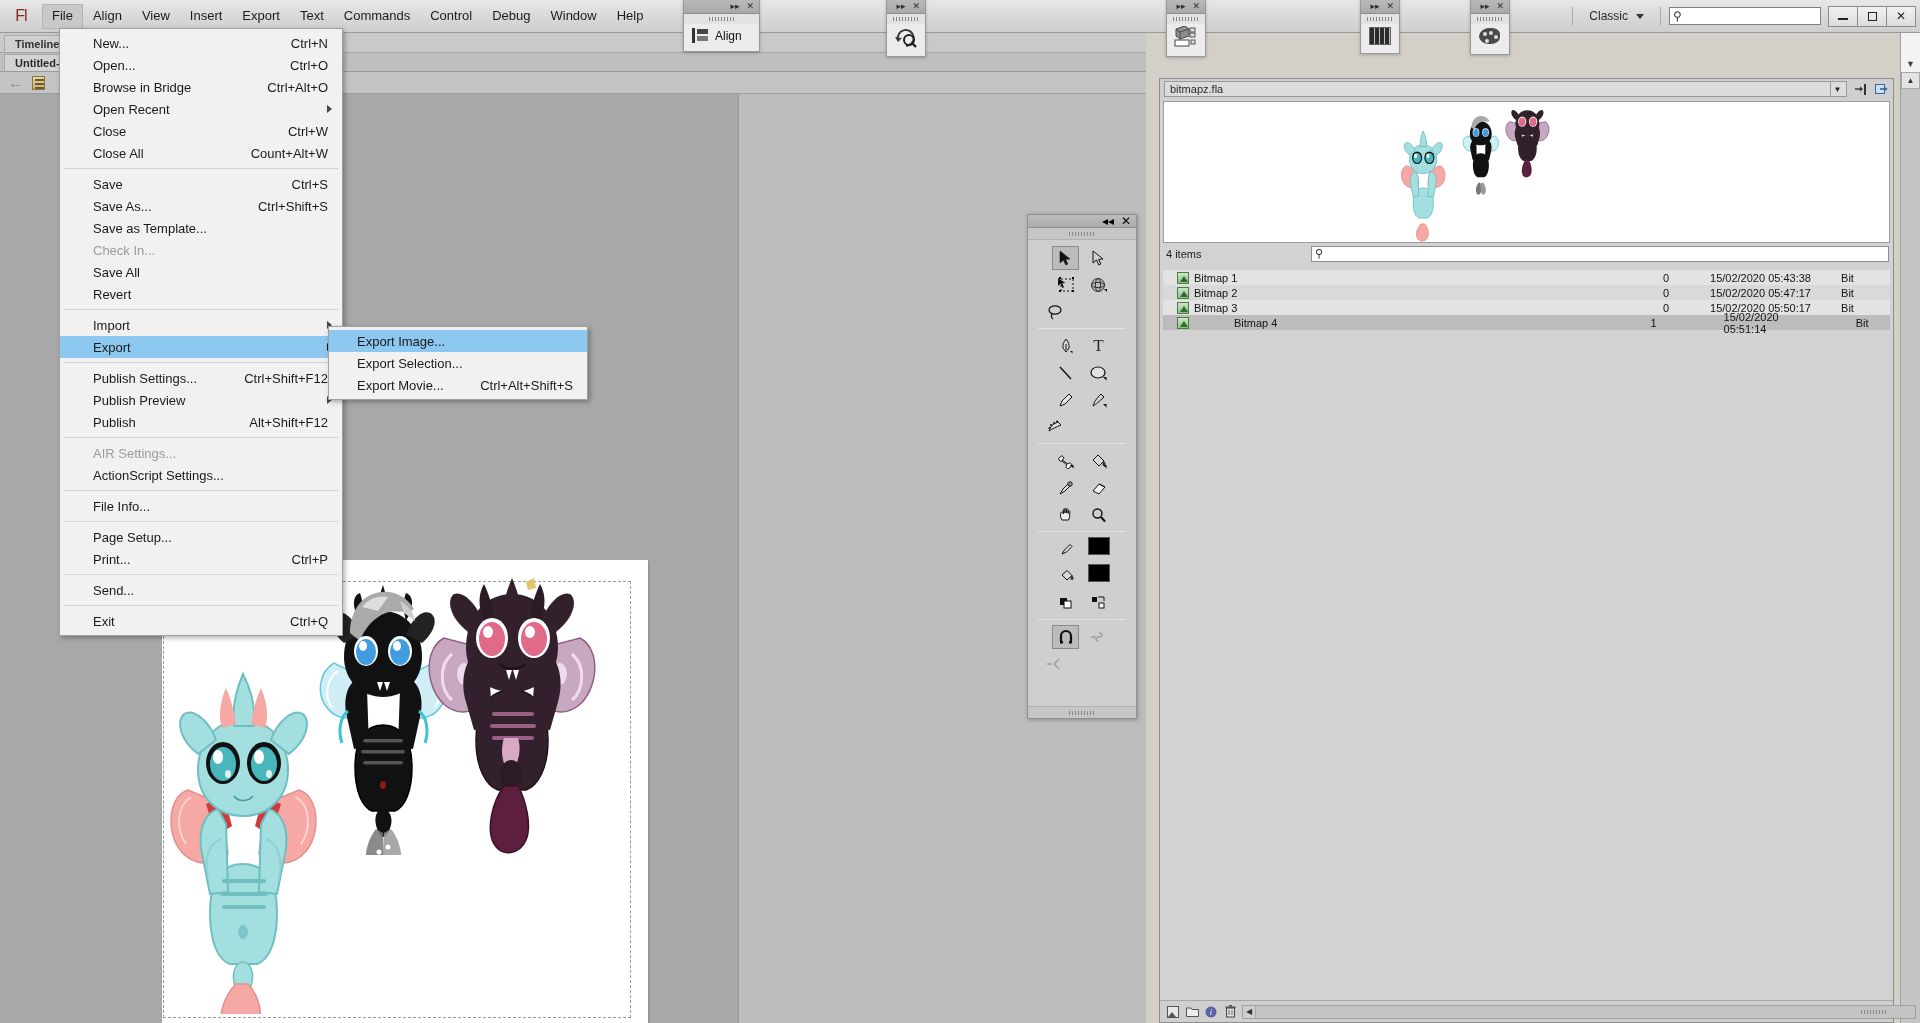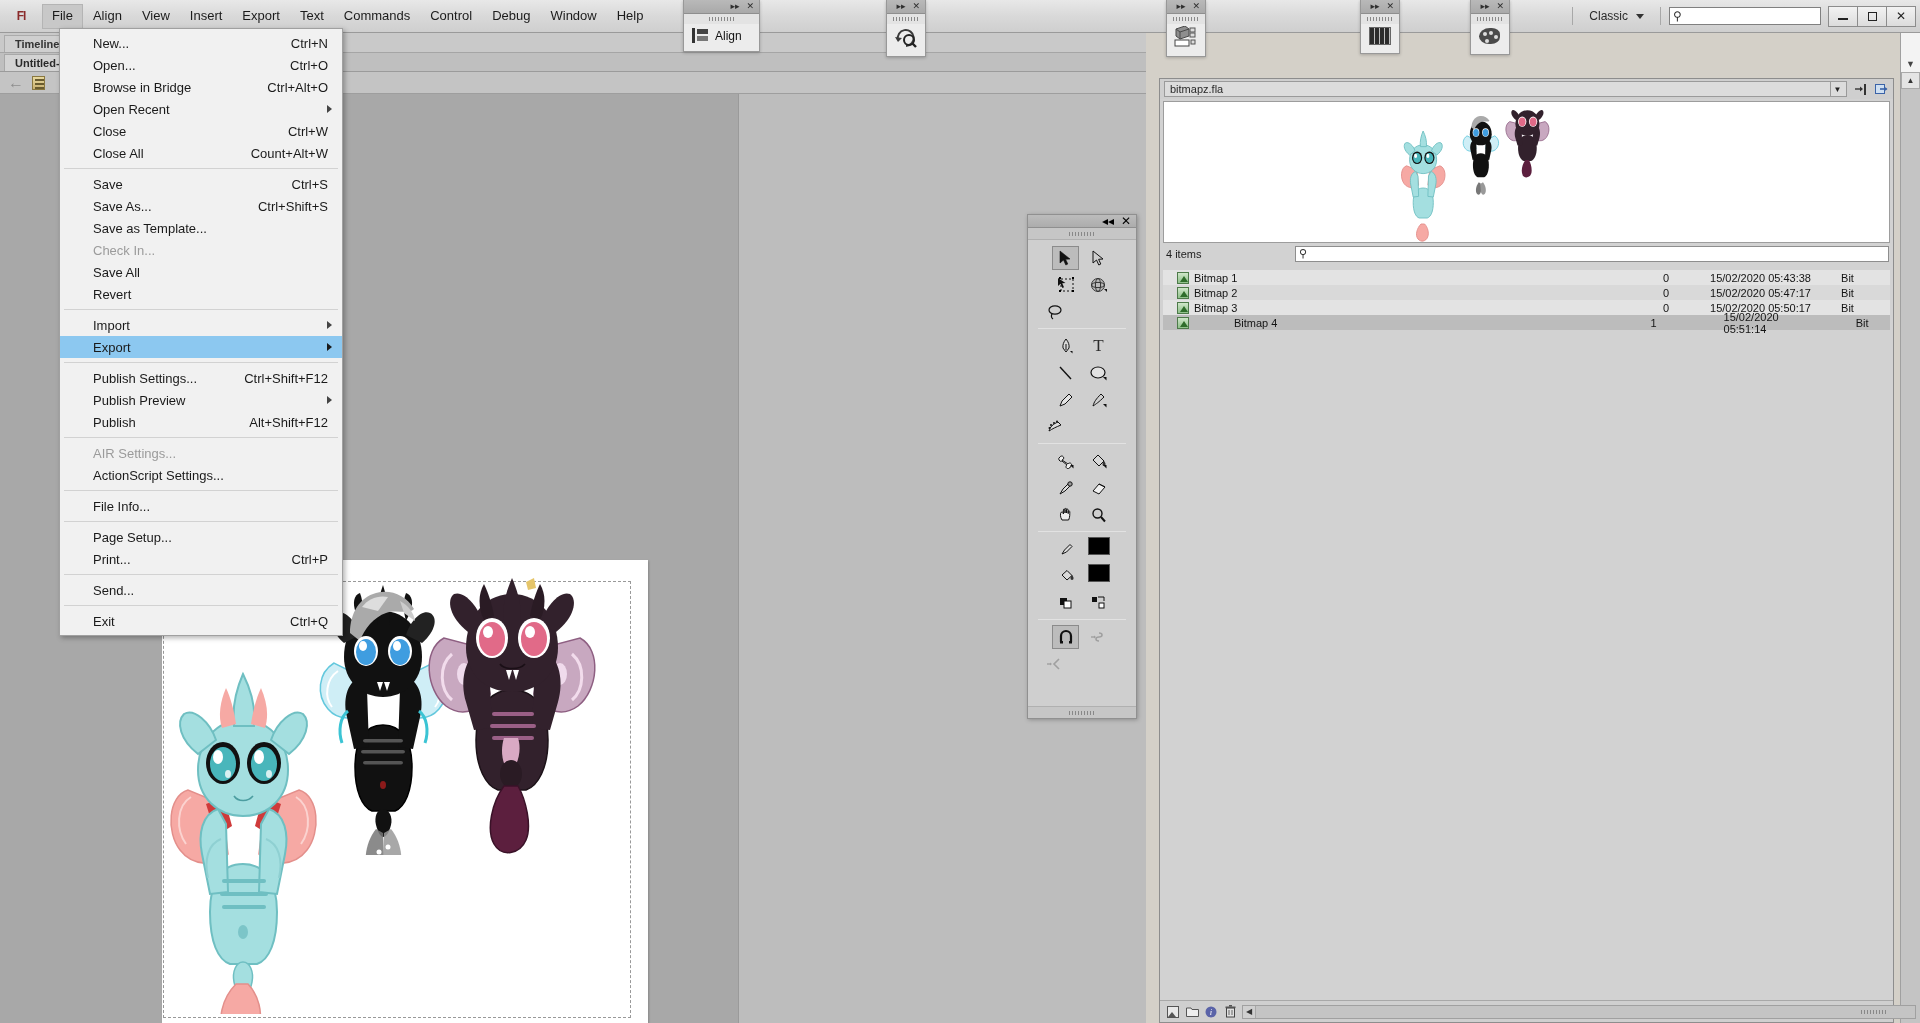--- a/index.html
+++ b/index.html
@@ -24,21 +24,21 @@
     position: absolute; left: 0; top: 0;
     width: 1920px; height: 33px;
     background: linear-gradient(to bottom, #e8e8e8 0%, #d9d9d9 50%, #cfcfcf 100%);
     border-bottom: 1px solid #9a9a9a;
     display: flex; align-items: center;
     z-index: 20;
   }
   .fl-logo {
     width: 42px; height: 33px;
     display: flex; align-items: center; justify-content: center;
-    font-weight: bold; font-size: 12px; color: #8a2a2a;
+    font-weight: normal; font-size: 16px; color: #8a2a2a;
     letter-spacing: -1px;
     font-family: "Liberation Sans", sans-serif;
   }
   .menu-item {
     padding: 4px 10px 5px 10px;
     font-size: 13px; color: #1b1b1b;
     cursor: default; white-space: nowrap;
     line-height: 16px;
   }
   .menu-item.active {
@@ -259,21 +259,21 @@
     width: 14px; height: 14px; border-left: 1px solid #9a9a9a;
     display: flex; align-items: center; justify-content: center;
     font-size: 8px; color: #222;
   }
   .lib-mini-btn { width: 16px; height: 15px; display:flex;align-items:center;justify-content:center;font-size:11px;color:#2a3c6a;}
   .lib-preview {
     height: 142px; background: #fff; border: 1px solid #9d9d9d;
     margin: 2px 3px 0 3px; position: relative; overflow: hidden;
   }
   .lib-countrow {
-    height: 19px; display: flex; align-items: center; gap: 4px;
+    height: 19px; display: flex; align-items: center; gap: 20px;
     padding: 2px 4px 0 6px;
   }
   .lib-count { font-size: 11px; color: #1d1d1d; width: 125px; }
   .lib-search {
     flex: 1; height: 16px; background: #fff; border: 1px solid #8e8e8e;
     display: flex; align-items: center; padding-left: 3px;
   }
   .lib-search .mag { font-size: 11px; color: #333; }
   .lib-header {
     display: flex; height: 16px; background: #cacaca;
@@ -1073,14 +1073,28 @@
       <span class="lbl">Send...</span>
       <span class="acc"></span>
     </div>
     <div class="dd-sep"></div>
     <div class="dd-item">
       <span class="lbl">Exit</span>
       <span class="acc">Ctrl+Q</span>
     </div>
   </div>
 
+  <div class="submenu">
+    <div class="dd-item hl">
+      <span class="lbl">Export Image...</span>
+      <span class="acc"></span>
+    </div>
+    <div class="dd-item">
+      <span class="lbl">Export Selection...</span>
+      <span class="acc"></span>
+    </div>
+    <div class="dd-item">
+      <span class="lbl">Export Movie...</span>
+      <span class="acc">Ctrl+Alt+Shift+S</span>
+    </div>
+  </div>
 
 </div>
 
 </body></html>

